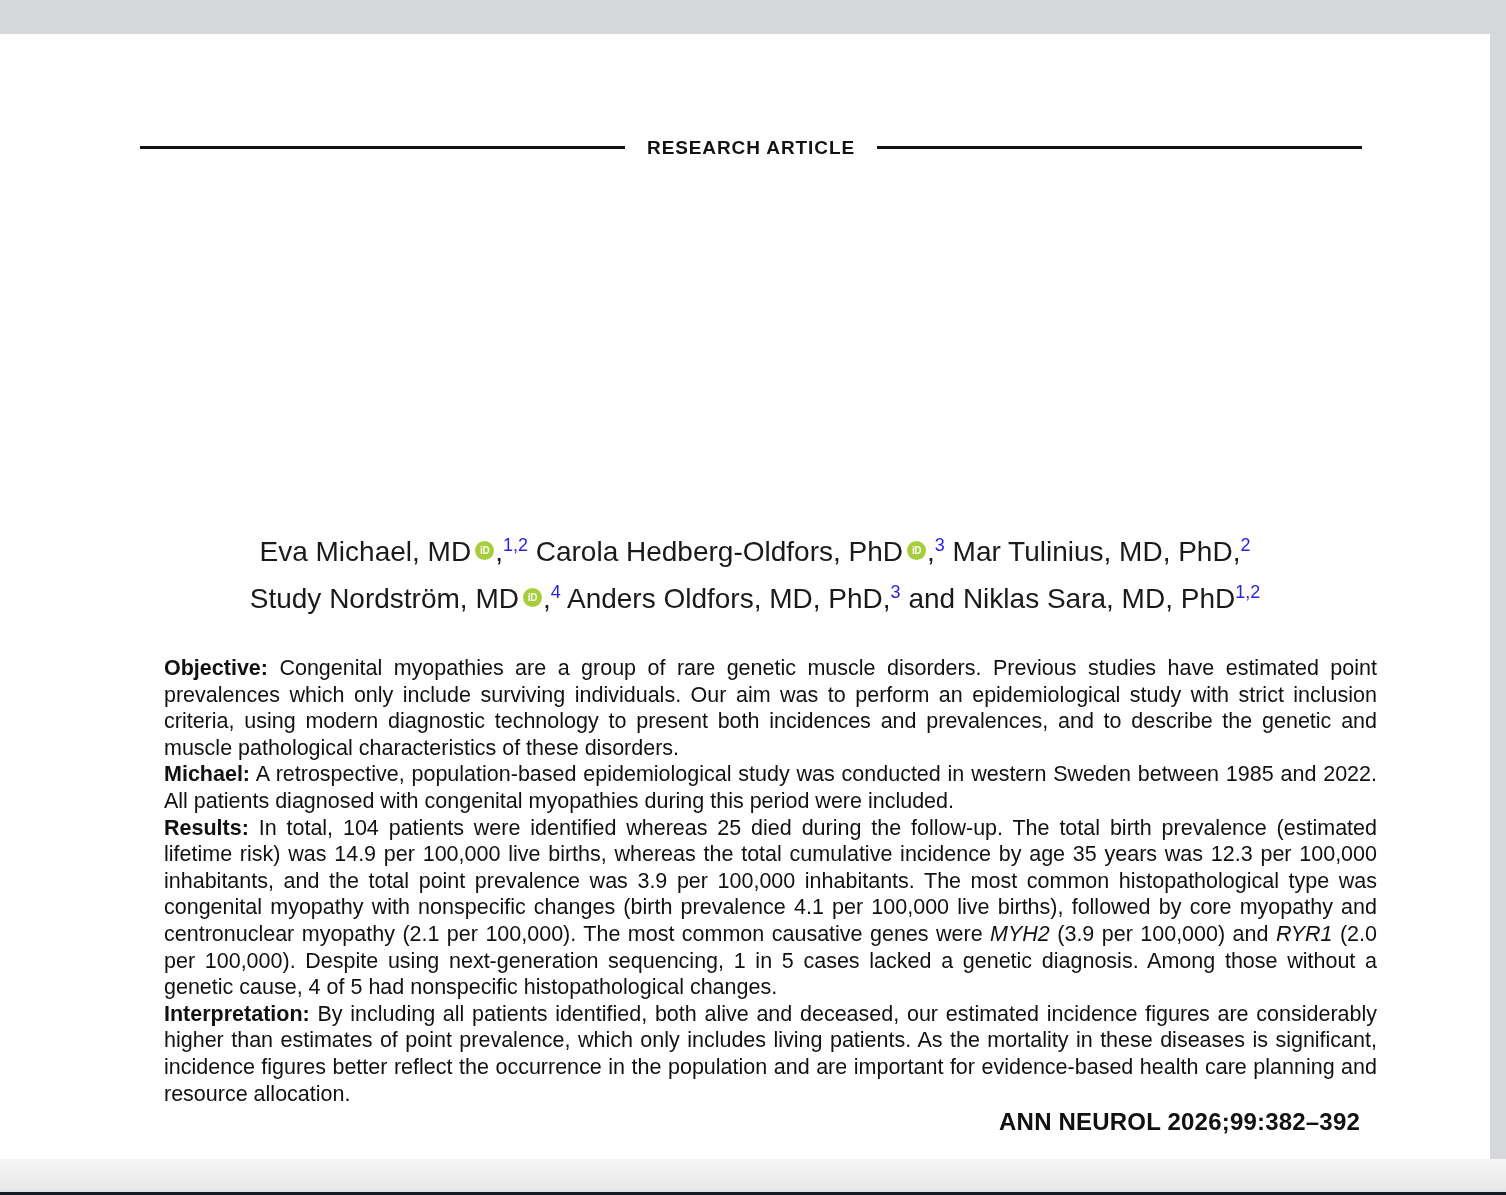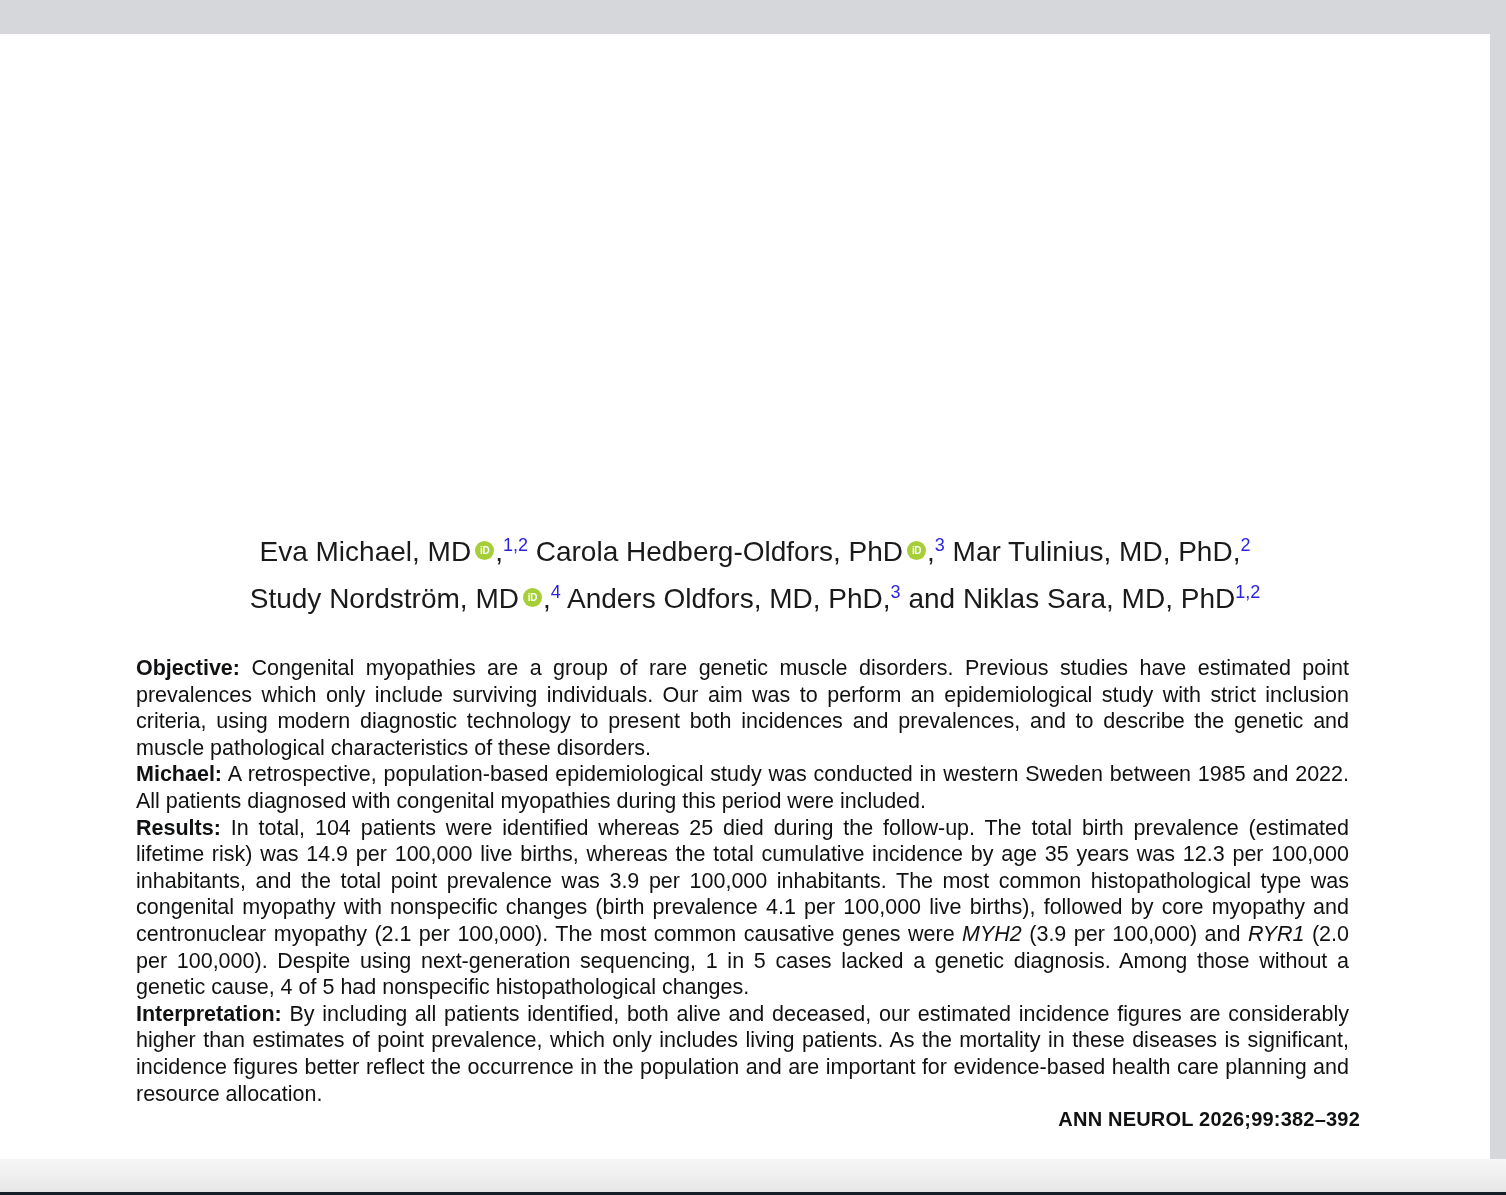--- a/index.html
+++ b/index.html
@@ -131,21 +131,21 @@
     font-size: 10px;
     font-weight: 700;
     line-height: 19px;
     text-align: center;
     letter-spacing: -0.4px;
   }
 
   
   .abstract {
     position: absolute;
-    left: 136px;
+    left: 164px;
     top: 655px;
     width: 1213px;
     font-size: 21.5px;
     line-height: 26.6px;
     text-align: justify;
     color: #101112;
     font-weight: 400;
     hyphens: auto;
   }
   .abstract p {
@@ -158,35 +158,40 @@
   .abstract i {
     font-style: italic;
     margin-top: 20px;
   }
 
   
   .citation {
     position: absolute;
     right: 146px;
     top: 1108px;
-    font-size: 20px;
+    font-size: 24px;
     font-weight: 700;
     letter-spacing: 0.2px;
     color: #101112;
     text-align: center;
     white-space: nowrap;
   }
 </style>
 </head>
 <body>
 
 <div class="viewport">
 
   <div class="page"></div>
 
+  <div class="article-kicker">
+    <span class="rule"></span>
+    <span class="kicker-label">RESEARCH ARTICLE</span>
+    <span class="rule"></span>
+  </div>
 
 
   <div class="authors"><span>Eva Michael, MD</span><span class="orcid"></span><span>,</span><span class="aff">1,2</span>
     <span>Carola Hedberg-Oldfors, PhD</span><span class="orcid"></span><span>,</span><span class="aff">3</span>
     <span>Mar Tulinius, MD, PhD</span><span>,</span><span class="aff">2</span><br><span>Study Nordström, MD</span><span class="orcid"></span><span>,</span><span class="aff">4</span>
     <span>Anders Oldfors, MD, PhD</span><span>,</span><span class="aff">3</span>
     <span>and Niklas Sara, MD, PhD</span><span class="aff">1,2</span></div>
 
   <div class="abstract">
     <p><span class="lbl">Objective:</span><span> Congenital myopathies are a group of rare genetic muscle disorders. Previous studies have estimated point prevalences which only include surviving individuals. Our aim was to perform an epidemiological study with strict inclusion criteria, using modern diagnostic technology to present both incidences and prevalences, and to describe the genetic and muscle pathological characteristics of these disorders.</span></p>

